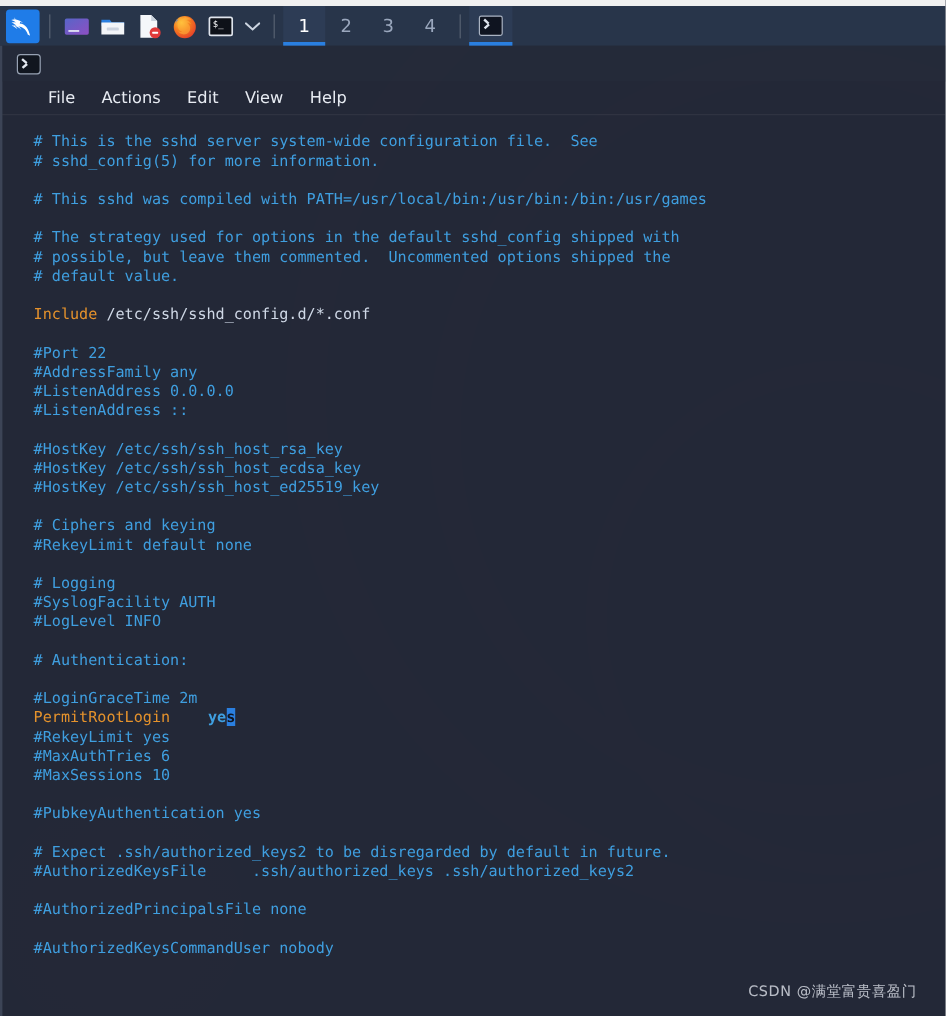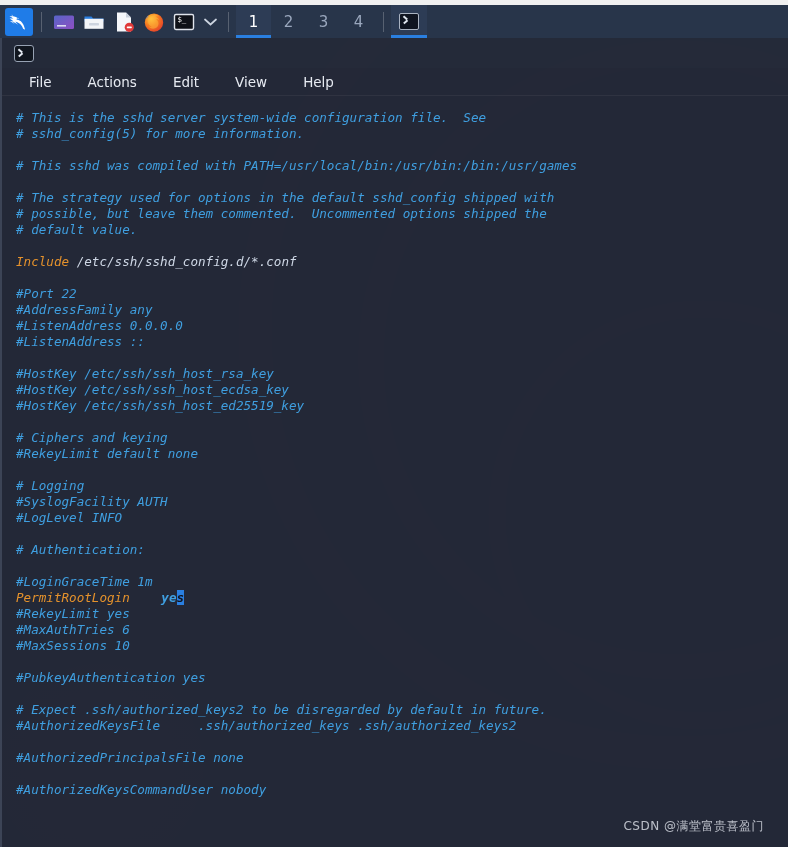--- a/index.html
+++ b/index.html
@@ -182,44 +182,43 @@
     left: 3px; top: 8px;
     width: 5px; height: 1.5px;
     background: #e4e9f1;
     transform: rotate(-40deg);
   }
 
   #menubar {
     height: 28px;
     display: flex;
     align-items: center;
-    padding-left: 16px;
-    gap: 14px;
+    padding-left: 27px;
+    gap: 0px;
     border-bottom: 1px solid rgba(255,255,255,0.055);
   }
   .menu-item {
     color: #e7ebf2;
     font-size: 13.5px;
     font-family: "DejaVu Sans", sans-serif;
     padding: 2px 11px;
     border-radius: 3px;
     white-space: nowrap;
   }
 
   
   #term-body {
     flex: 1;
-    padding: 14px 0 0 14px;
+    padding: 14px 0 0 26px;
     font-family: "DejaVu Sans Mono", monospace;
     font-size: 12.6px;
     line-height: 16px;
     color: #9fb6d0;
     overflow: hidden;
     position: relative;
-    font-style: italic;
   }
   .line { white-space: pre; height: 16px; }
   .c-comment { color: #3f9fe0; }
   .c-key     { color: #e5922c; }
   .c-path    { color: #cfd8e6; }
   .c-val     { color: #3f9fe0; font-weight: bold; margin-left: 24px; }
   .cursor {
     background: #2a7fe0;
     color: #0f1420;
     font-weight: bold;
@@ -392,21 +391,21 @@
         <div class="line"><span class="c-comment"></span></div>
         <div class="line"><span class="c-comment"># Ciphers and keying</span></div>
         <div class="line"><span class="c-comment">#RekeyLimit default none</span></div>
         <div class="line"><span class="c-comment"></span></div>
         <div class="line"><span class="c-comment"># Logging</span></div>
         <div class="line"><span class="c-comment">#SyslogFacility AUTH</span></div>
         <div class="line"><span class="c-comment">#LogLevel INFO</span></div>
         <div class="line"><span class="c-comment"></span></div>
         <div class="line"><span class="c-comment"># Authentication:</span></div>
         <div class="line"><span class="c-comment"></span></div>
-        <div class="line"><span class="c-comment">#LoginGraceTime 1m</span></div>
+        <div class="line"><span class="c-comment">#LoginGraceTime 2m</span></div>
         <div class="line"><span class="c-key">PermitRootLogin</span><span class="c-path"> </span><span class="c-val">ye</span><span class="cursor">s</span></div>
         <div class="line"><span class="c-comment">#RekeyLimit yes</span></div>
         <div class="line"><span class="c-comment">#MaxAuthTries 6</span></div>
         <div class="line"><span class="c-comment">#MaxSessions 10</span></div>
         <div class="line"><span class="c-comment"></span></div>
         <div class="line"><span class="c-comment">#PubkeyAuthentication yes</span></div>
         <div class="line"><span class="c-comment"></span></div>
         <div class="line"><span class="c-comment"># Expect .ssh/authorized_keys2 to be disregarded by default in future.</span></div>
         <div class="line"><span class="c-comment">#AuthorizedKeysFile     .ssh/authorized_keys .ssh/authorized_keys2</span></div>
         <div class="line"><span class="c-comment"></span></div>

